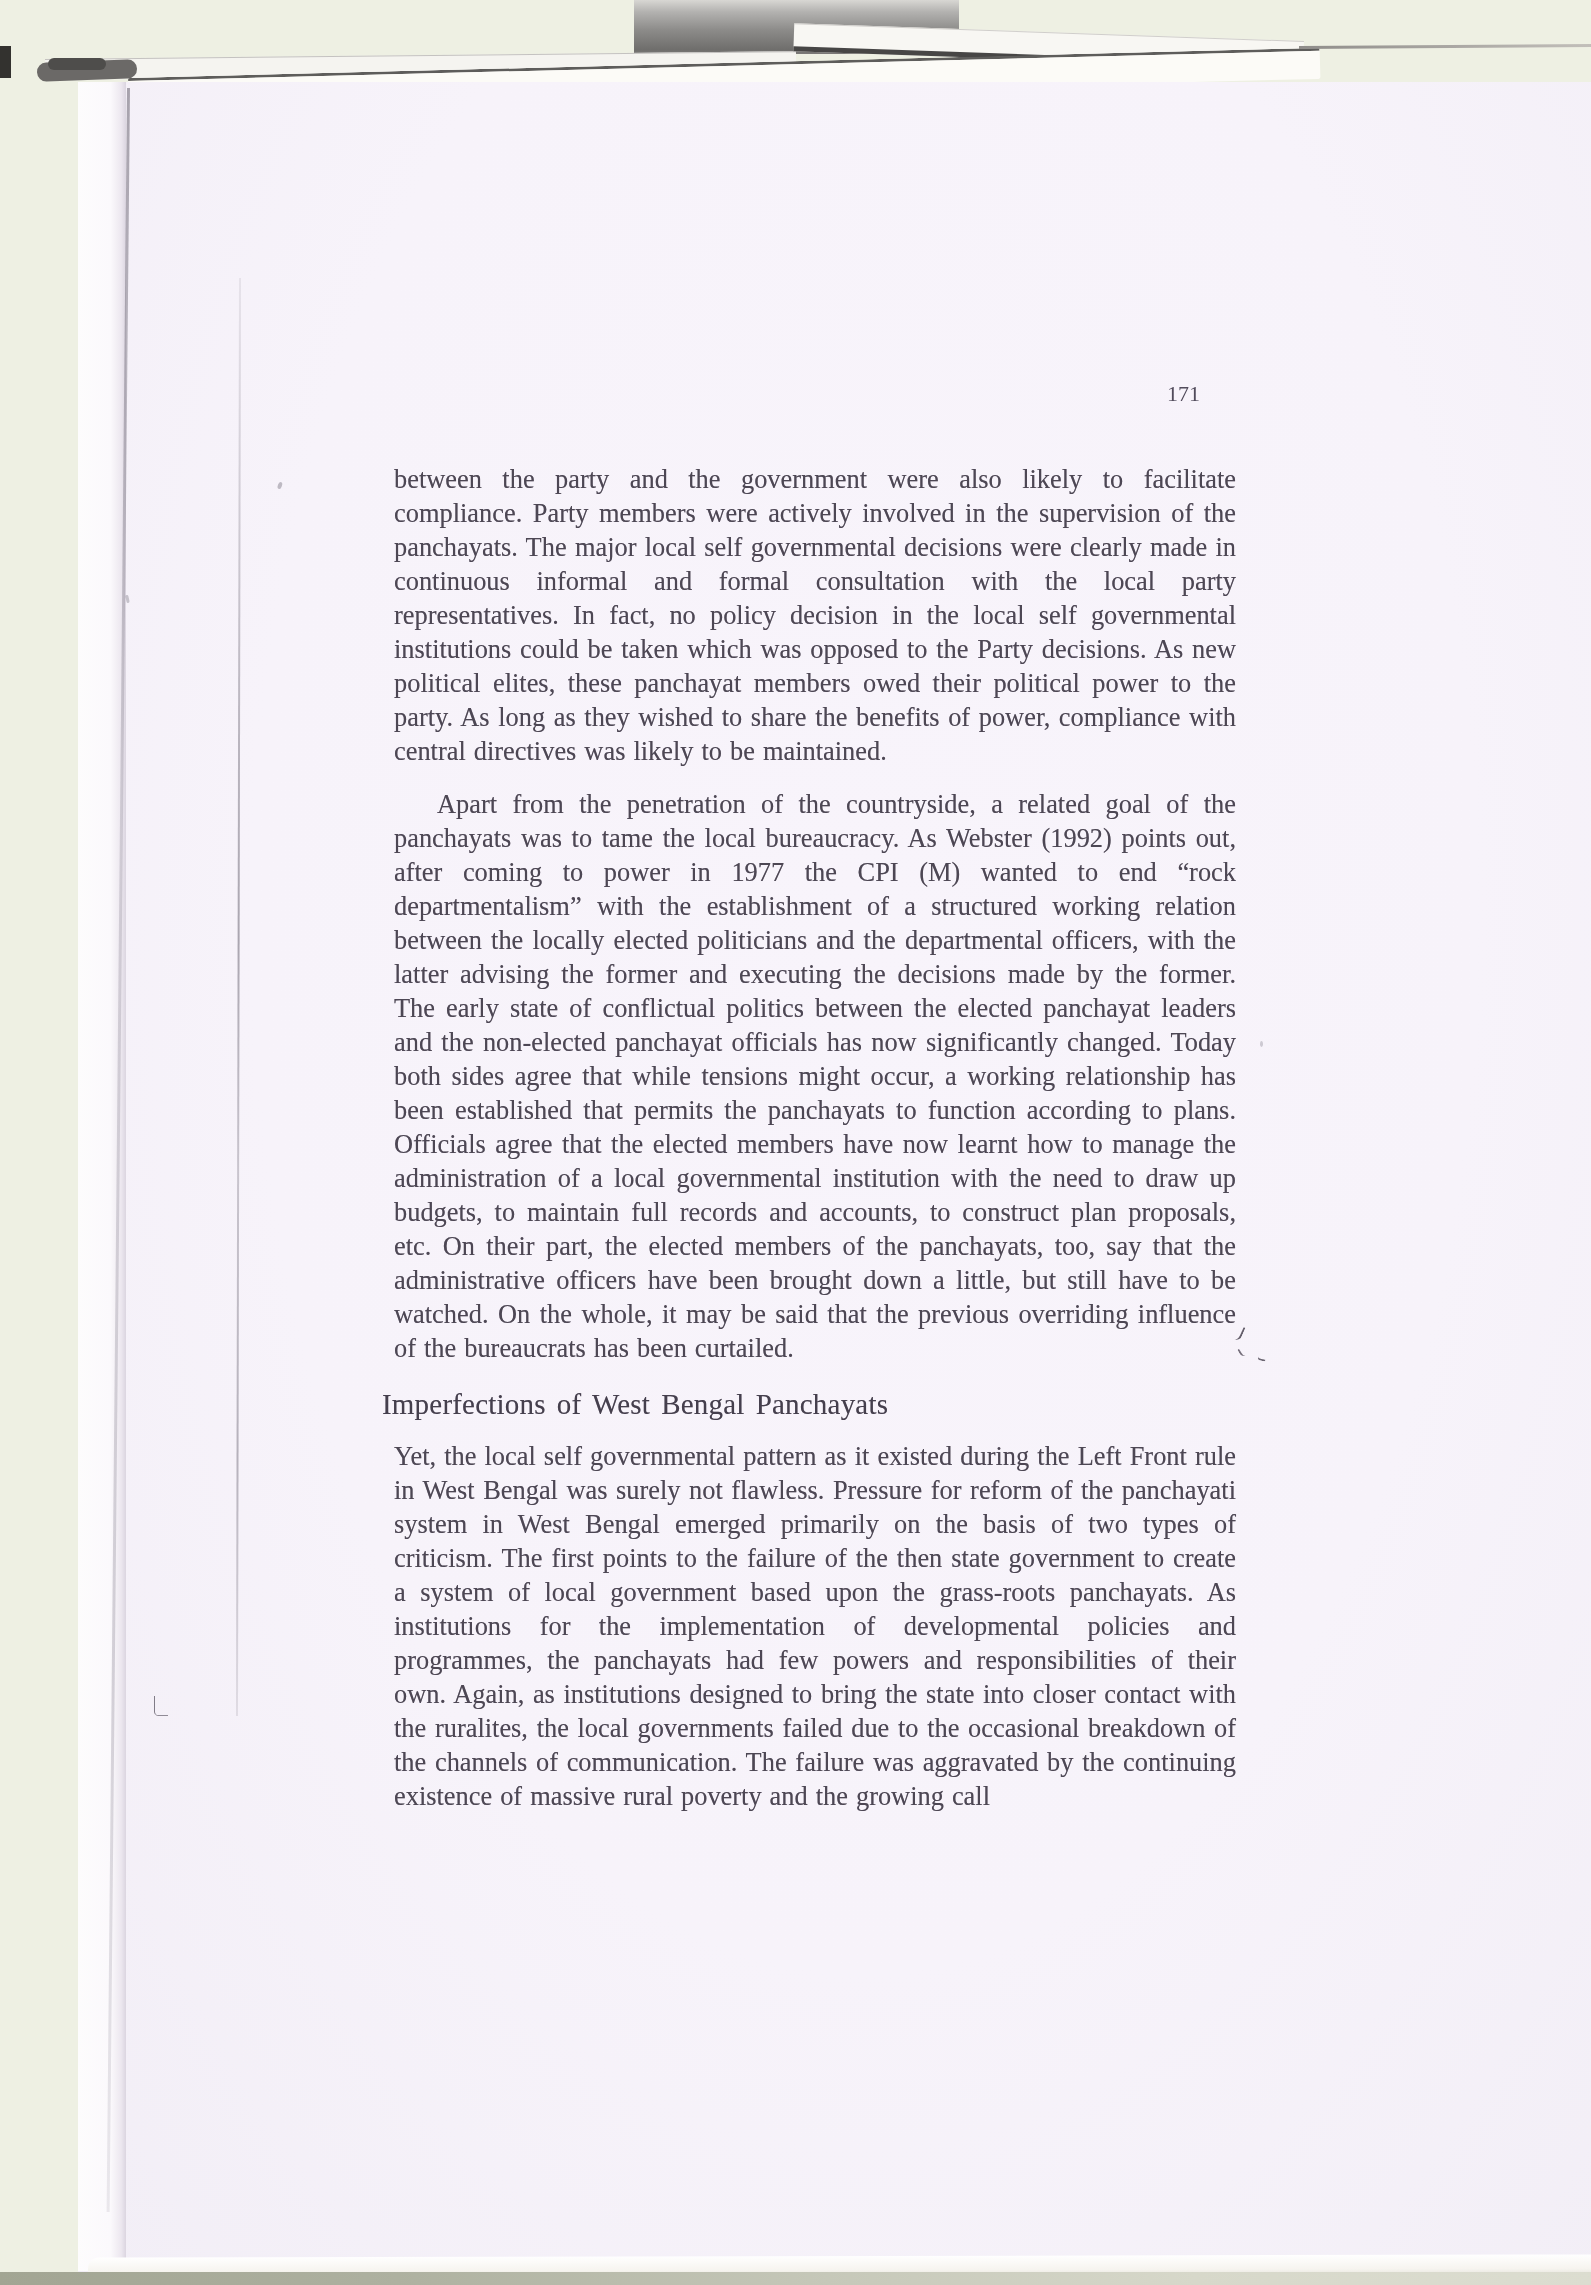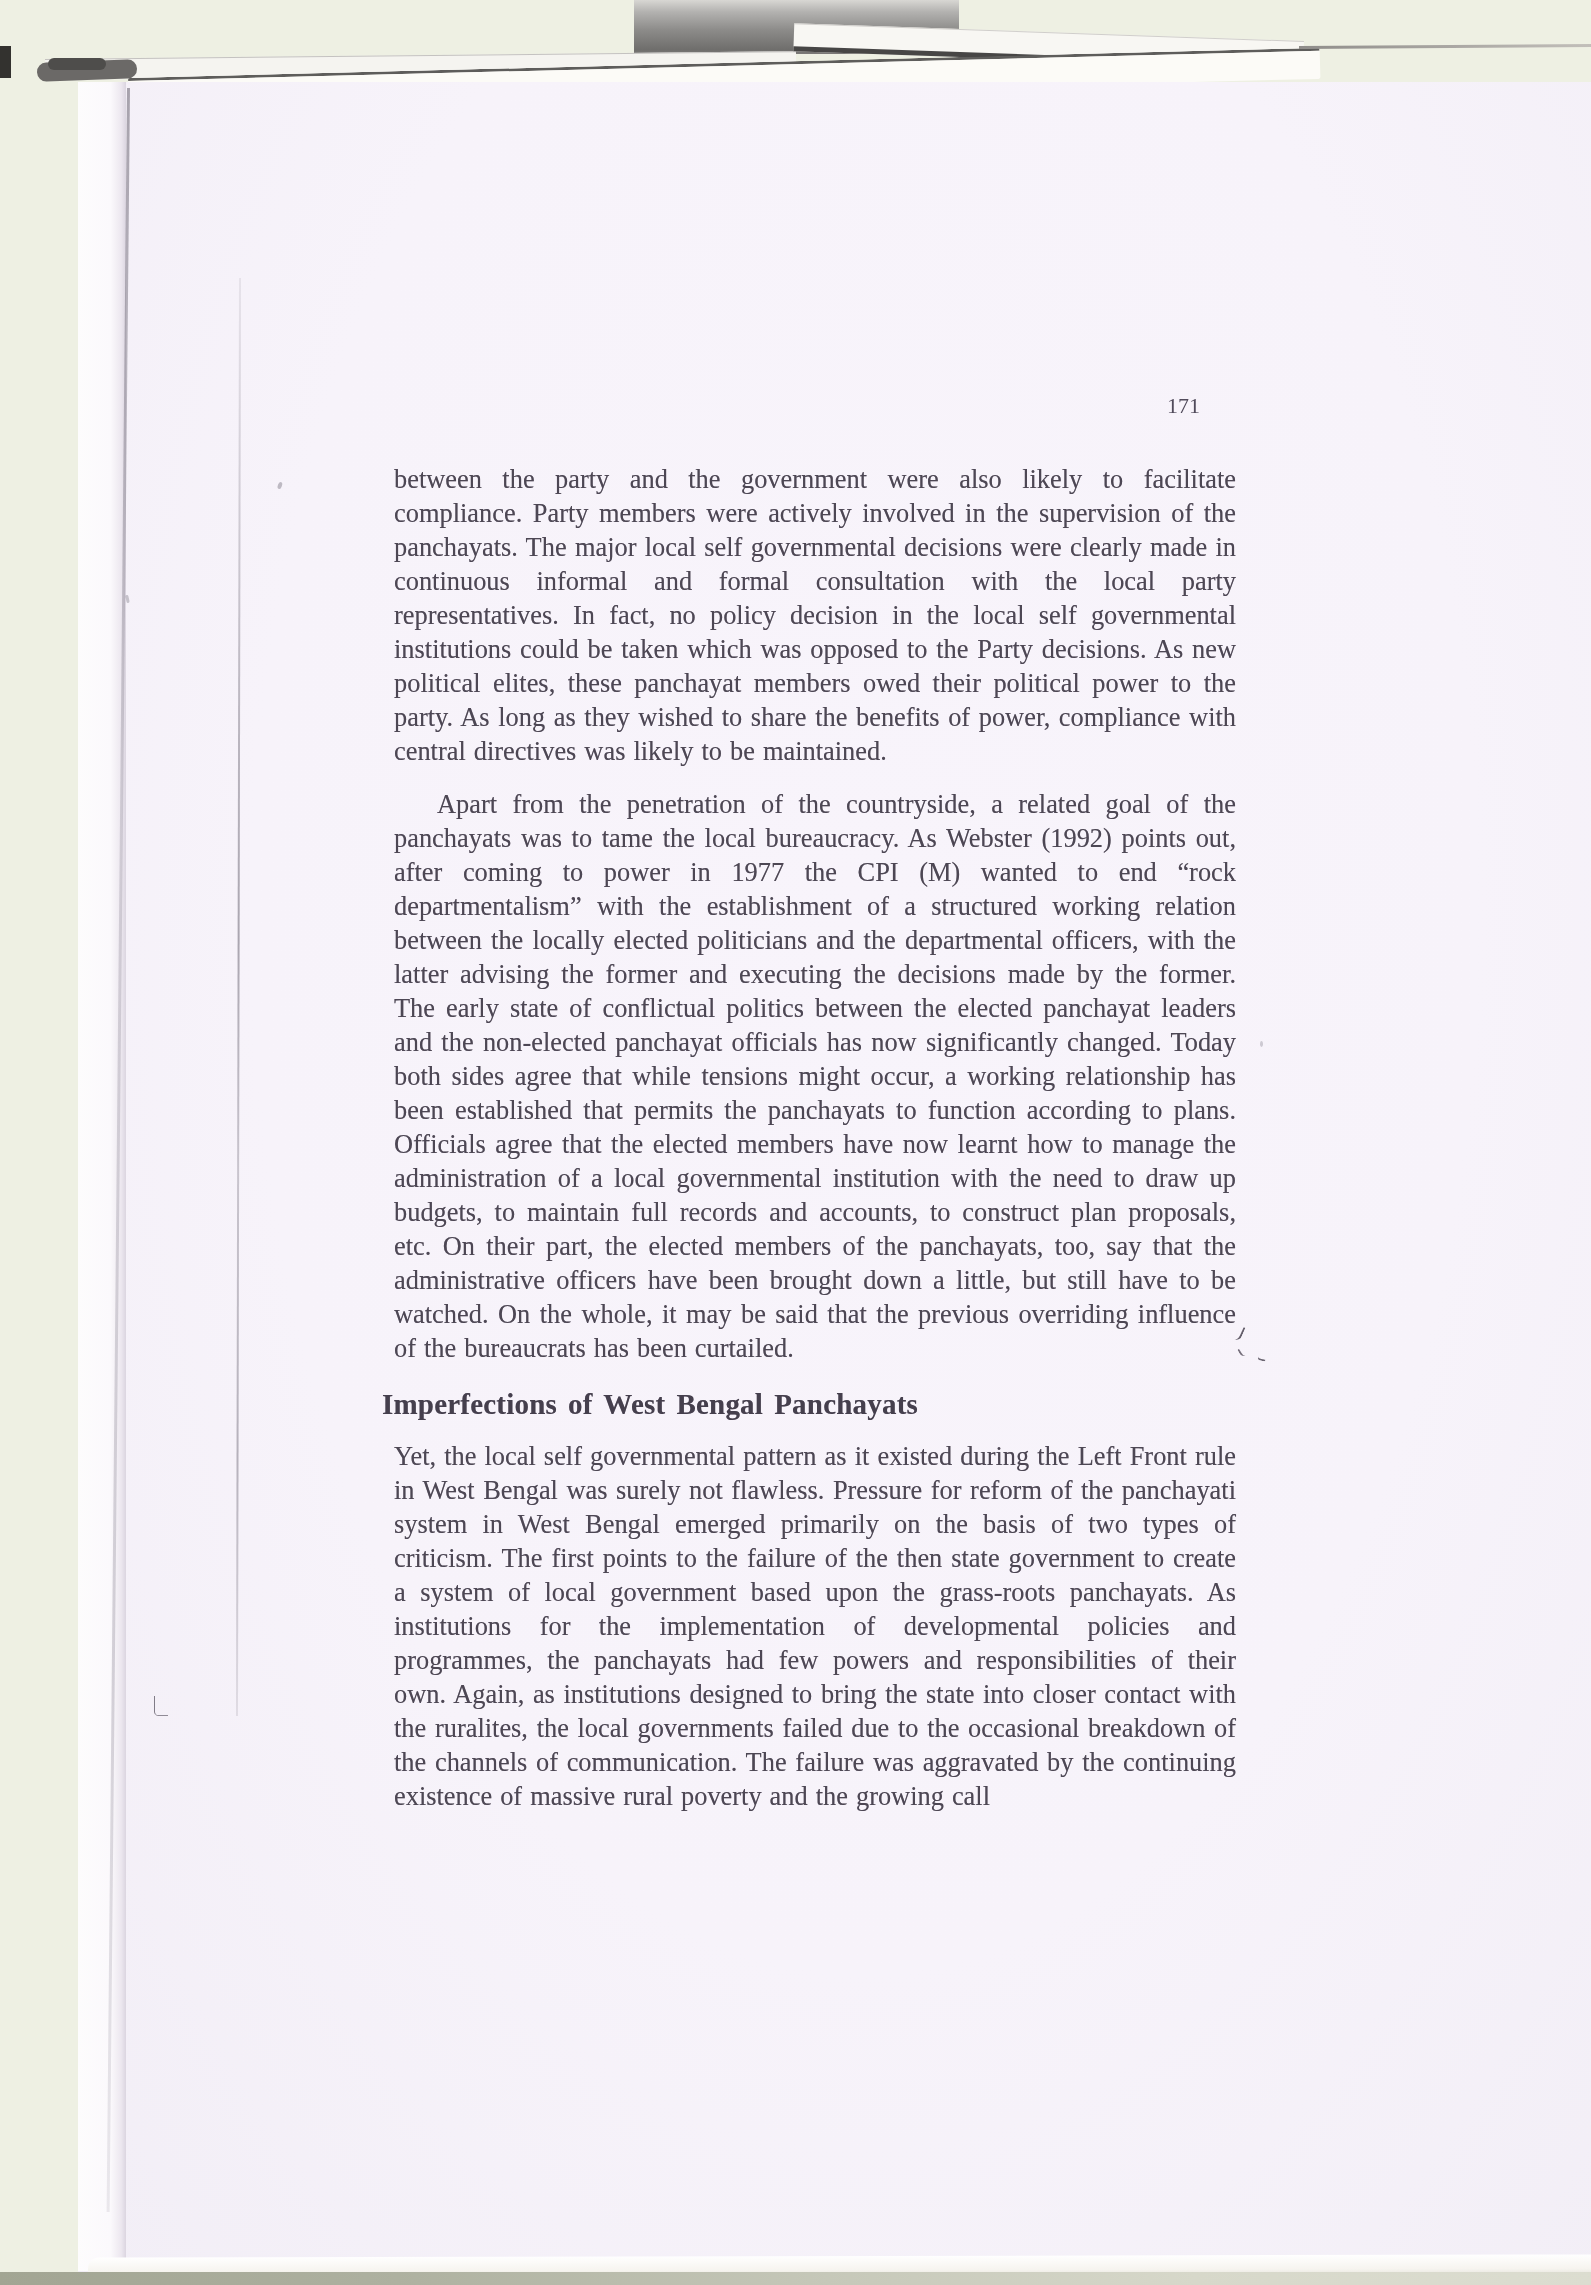--- a/index.html
+++ b/index.html
@@ -163,40 +163,40 @@
     left: 50%; top: 0;
     transform: translateX(-50%);
     margin-left: -22px;
     font-style: italic;
     font-size: 22px;
     white-space: nowrap;
     letter-spacing: 0.3px;
   }
   .page-number {
     position: absolute;
-    right: 48px; top: 16px;
+    right: 48px; top: 4px;
     font-size: 22px;
     color: #514b5b;
   }
   .body-text {
     position: absolute;
     left: 382px; top: 450px; width: 866px;
     font-size: 26.4px;
     line-height: 34px;
     text-align: justify;
     color: #4d4754;
     text-shadow: 0 0 0.6px rgba(84,77,94,0.45);
     word-spacing: 1.4px;
   }
   .body-text p { margin: 12px; }
   .para-2 { margin-top: 18.6px !important; text-indent: 43px; }
   .section-heading {
     margin: 22px 0 18.6px 0;
     font-size: 29px;
-    font-weight: bold;
+    font-weight: normal;
     color: #453f4d;
     letter-spacing: 0.2px;
     text-align: left;
     word-spacing: 3.7px;
   }
 </style>
 </head>
 <body>
 
 <div class="scan">

